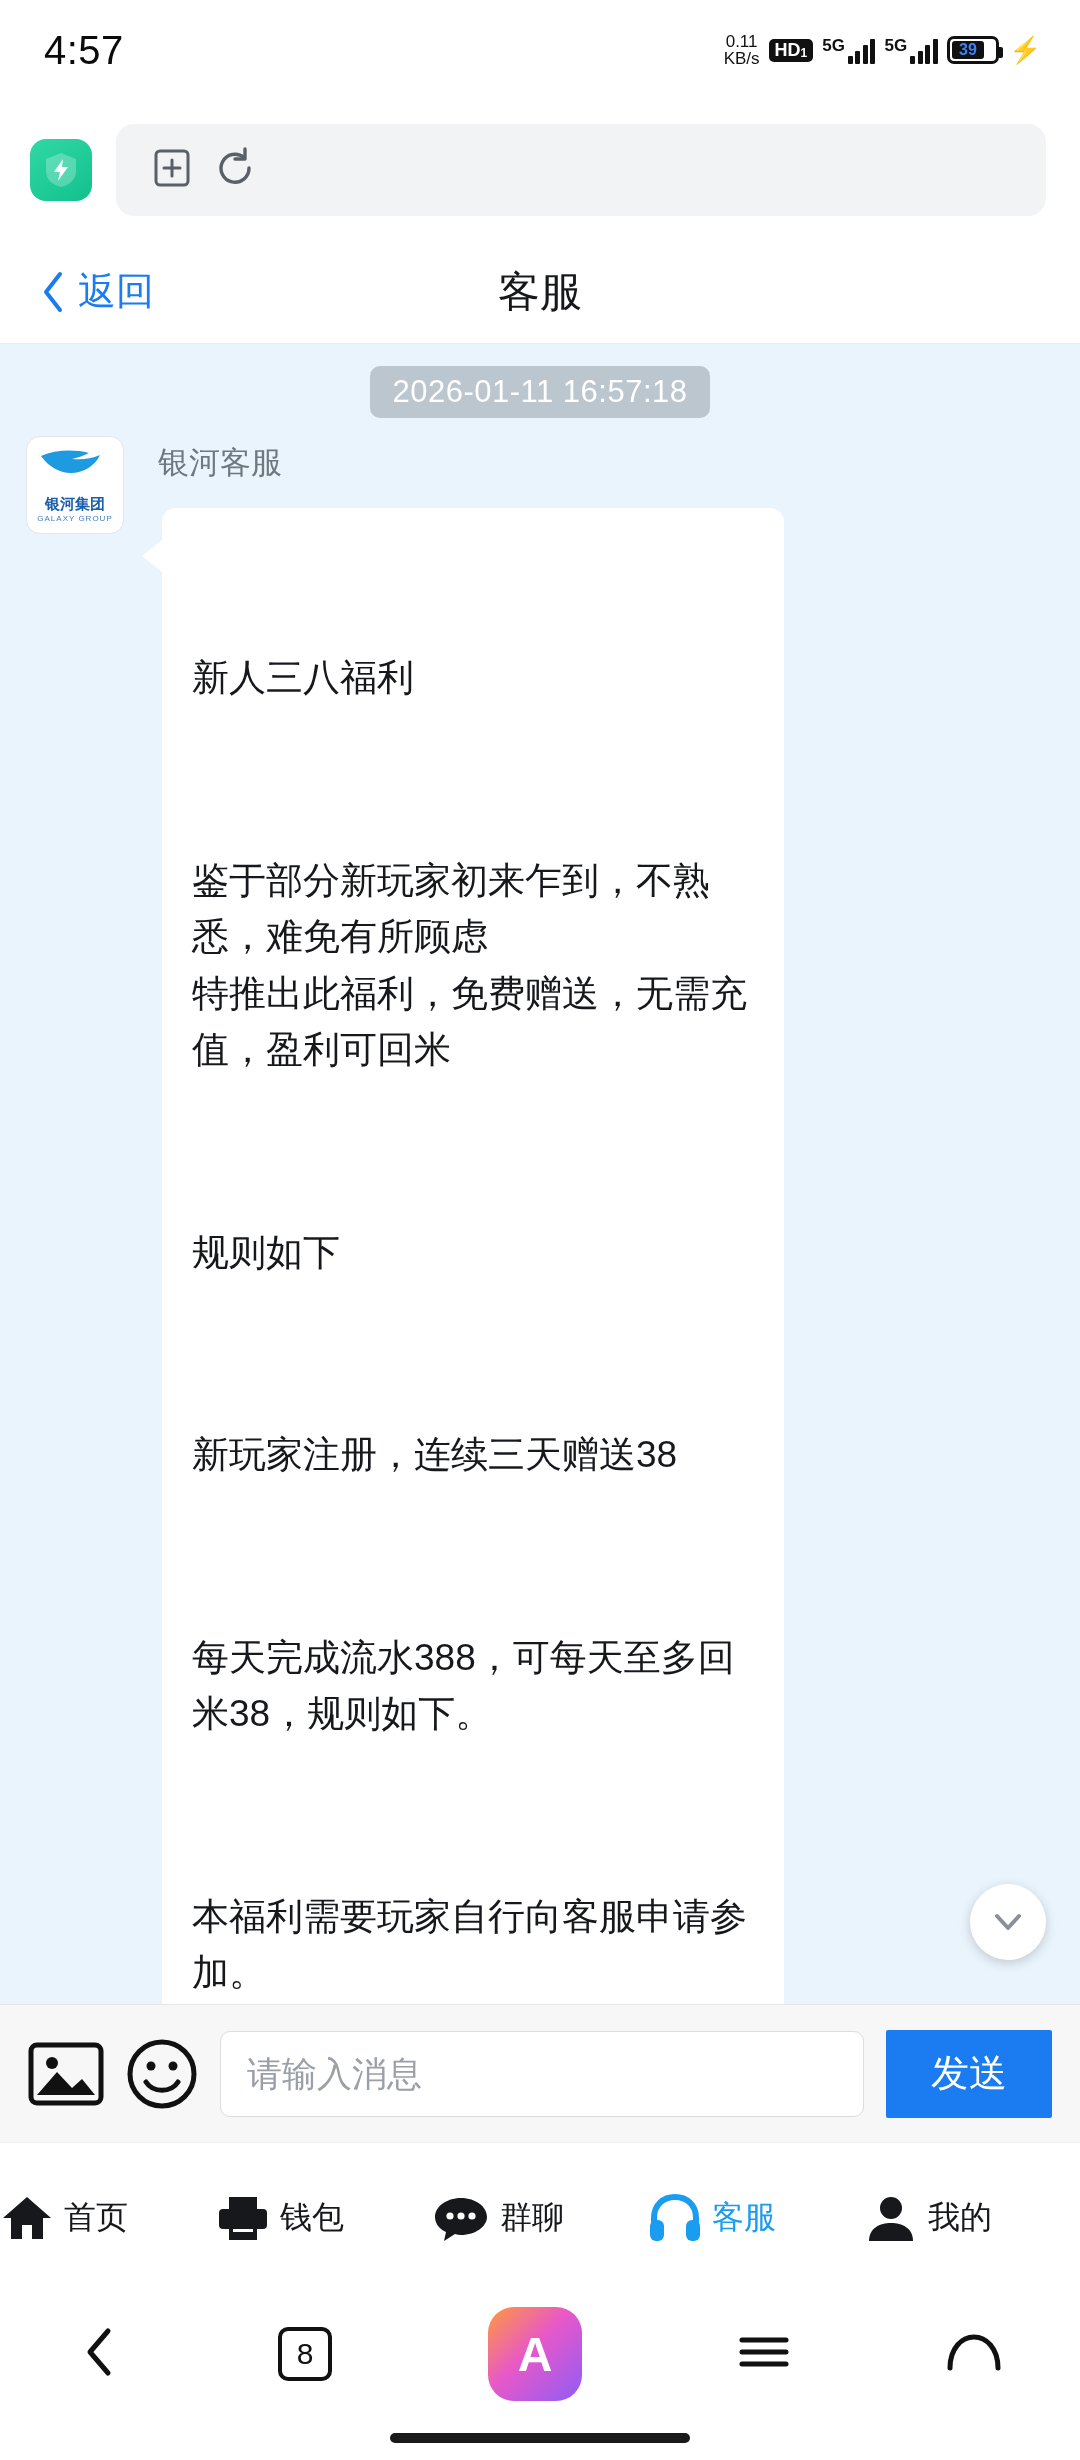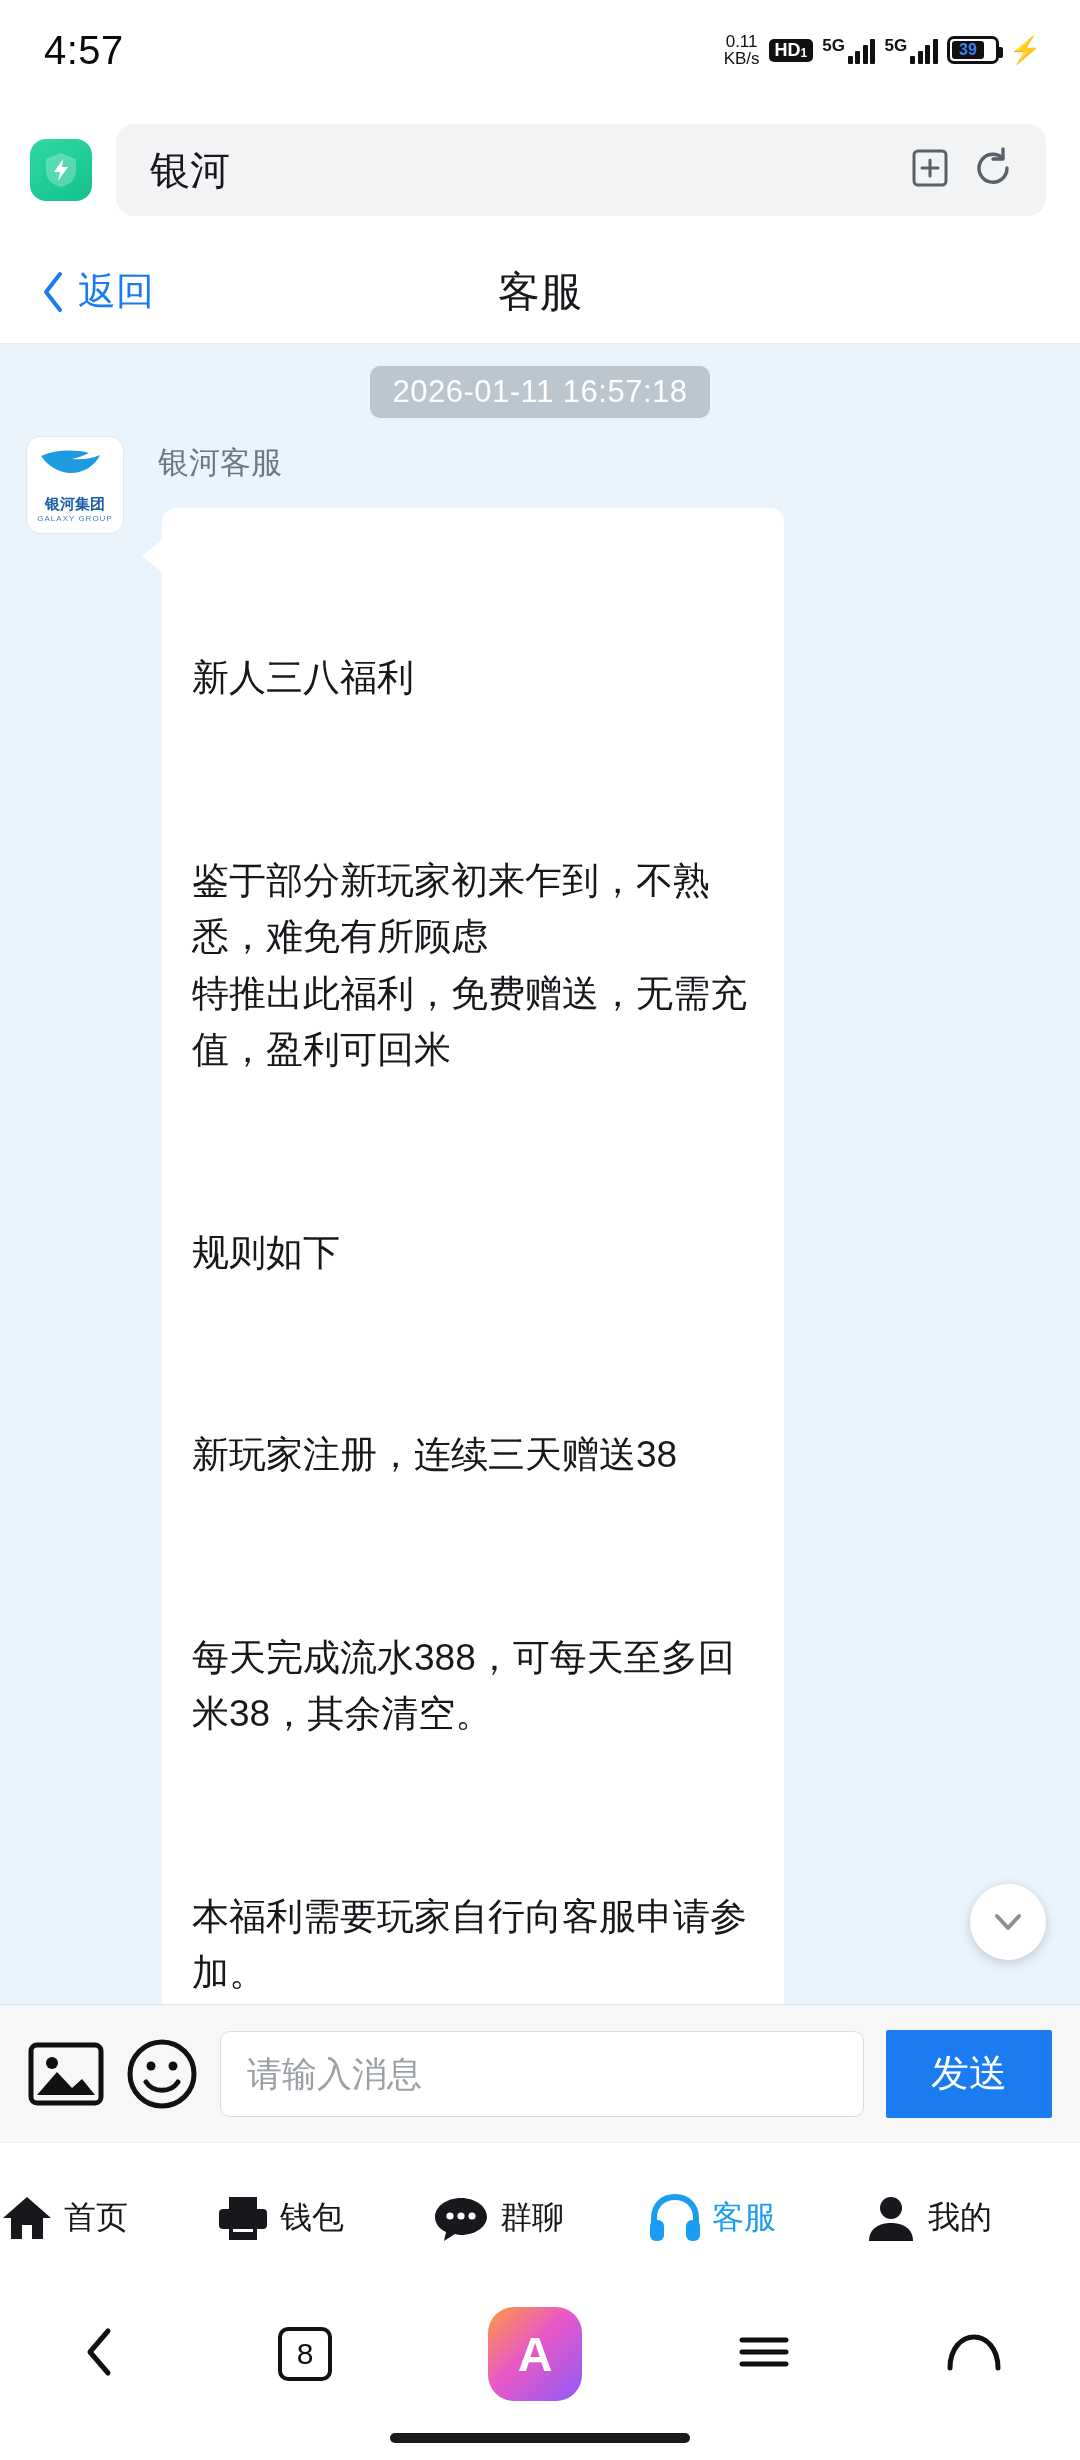--- a/index.html
+++ b/index.html
@@ -423,21 +423,20 @@
   </div>
 
   <div class="browserbar">
     <div class="app-badge">
       <svg width="34" height="38" viewBox="0 0 34 38" aria-hidden="true">
         <path d="M17 2 L32 8 V20 C32 29 25 34 17 36 C9 34 2 29 2 20 V8 Z" fill="#ffffff" opacity="0.25"></path>
         <path d="M19 8 L10 21 H16 L14 30 L24 16 H18 Z" fill="#ffffff"></path>
       </svg>
     </div>
     <div class="url-pill">
-      <span class="url-text">银河</span>
       <span class="pill-icon">
         <svg width="44" height="44" viewBox="0 0 44 44" aria-hidden="true">
           <rect x="6" y="5" width="32" height="34" rx="4" fill="none" stroke="#5a6068" stroke-width="3"></rect>
           <path d="M22 14 V30 M14 22 H30" stroke="#5a6068" stroke-width="3" stroke-linecap="round"></path>
         </svg>
       </span>
       <span class="pill-icon">
         <svg width="46" height="46" viewBox="0 0 46 46" aria-hidden="true">
           <path d="M37 23 A14 14 0 1 1 32 12.5" fill="none" stroke="#5a6068" stroke-width="3.4" stroke-linecap="round"></path>
           <path d="M33 4 V14 H23" fill="none" stroke="#5a6068" stroke-width="3.4" stroke-linecap="round" stroke-linejoin="round"></path>
@@ -475,21 +474,21 @@
       <div class="msg-col">
         <div class="sender">银河客服</div>
         <div class="bubble-wrap">
           <div class="tail"></div>
           <div class="bubble">
             <p>新人三八福利</p>
             <p>鉴于部分新玩家初来乍到，不熟悉，难免有所顾虑
 特推出此福利，免费赠送，无需充值，盈利可回米</p>
             <p>规则如下</p>
             <p>新玩家注册，连续三天赠送38</p>
-            <p>每天完成流水388，可每天至多回米38，其余清空。</p>
+            <p>每天完成流水388，可每天至多回米38，规则如下。</p>
             <p>本福利需要玩家自行向客服申请参加。</p>
             
             
             
             
             
             
           </div>
         </div>
       </div>

